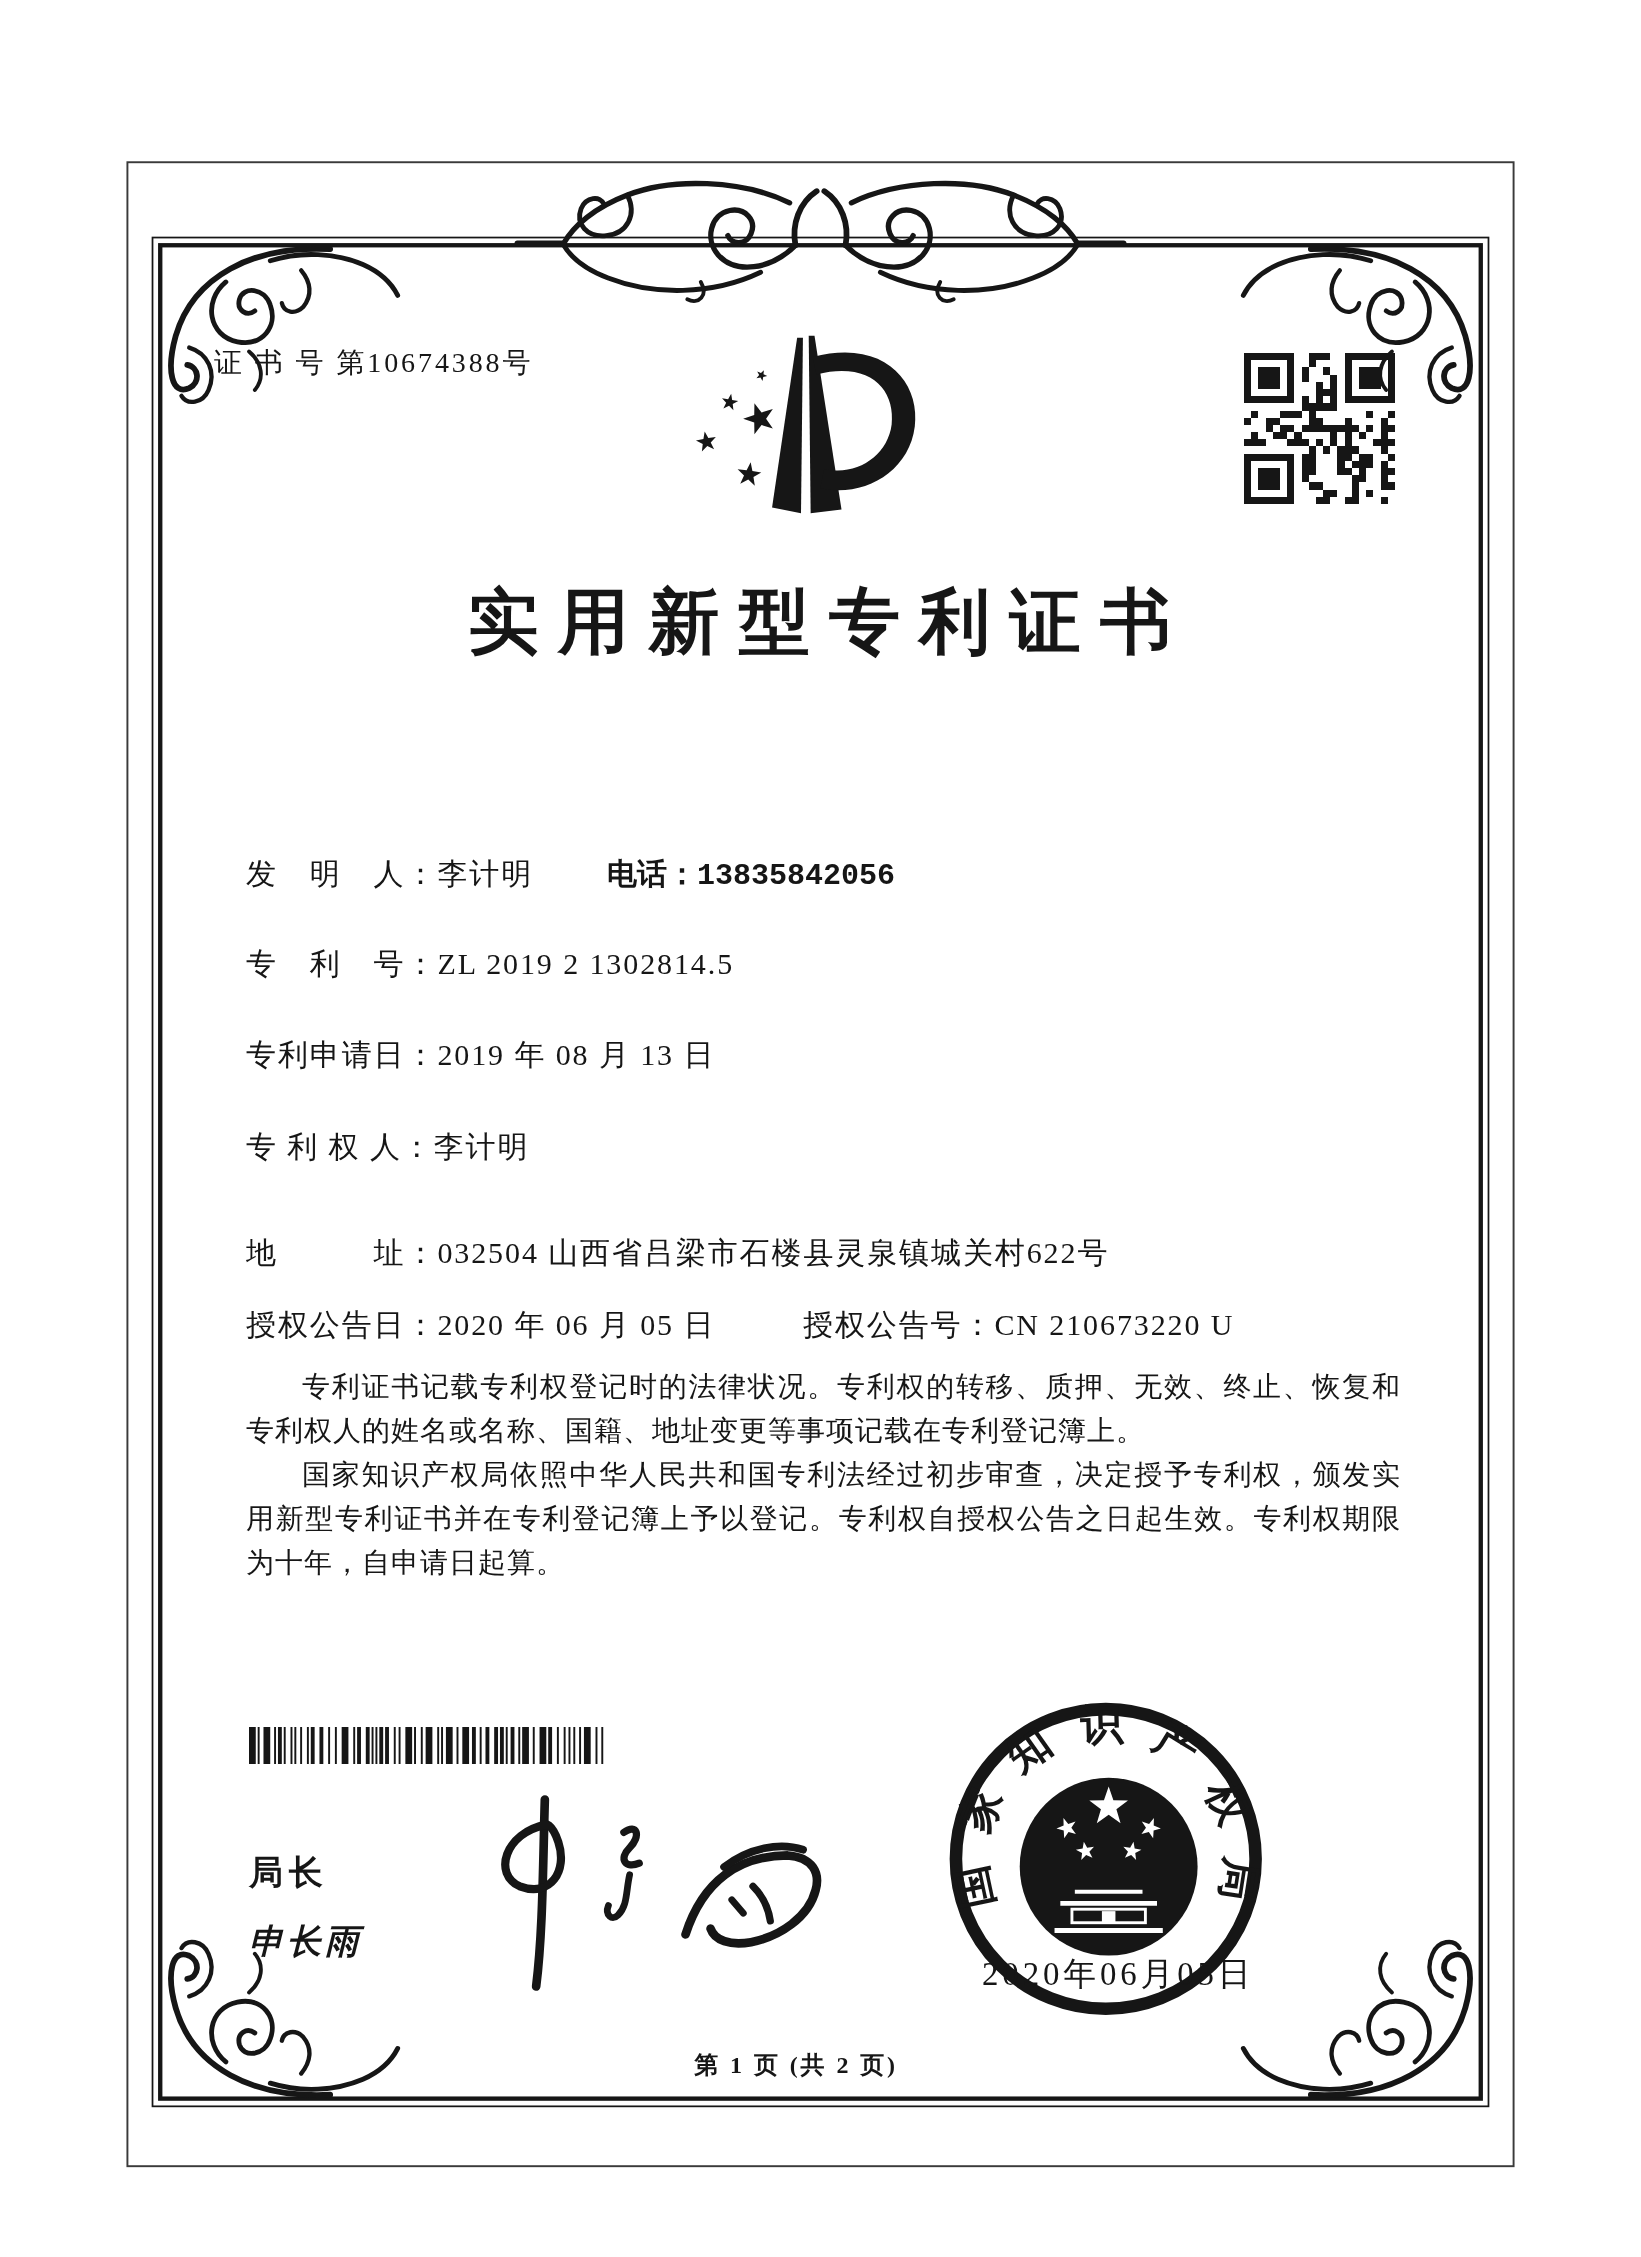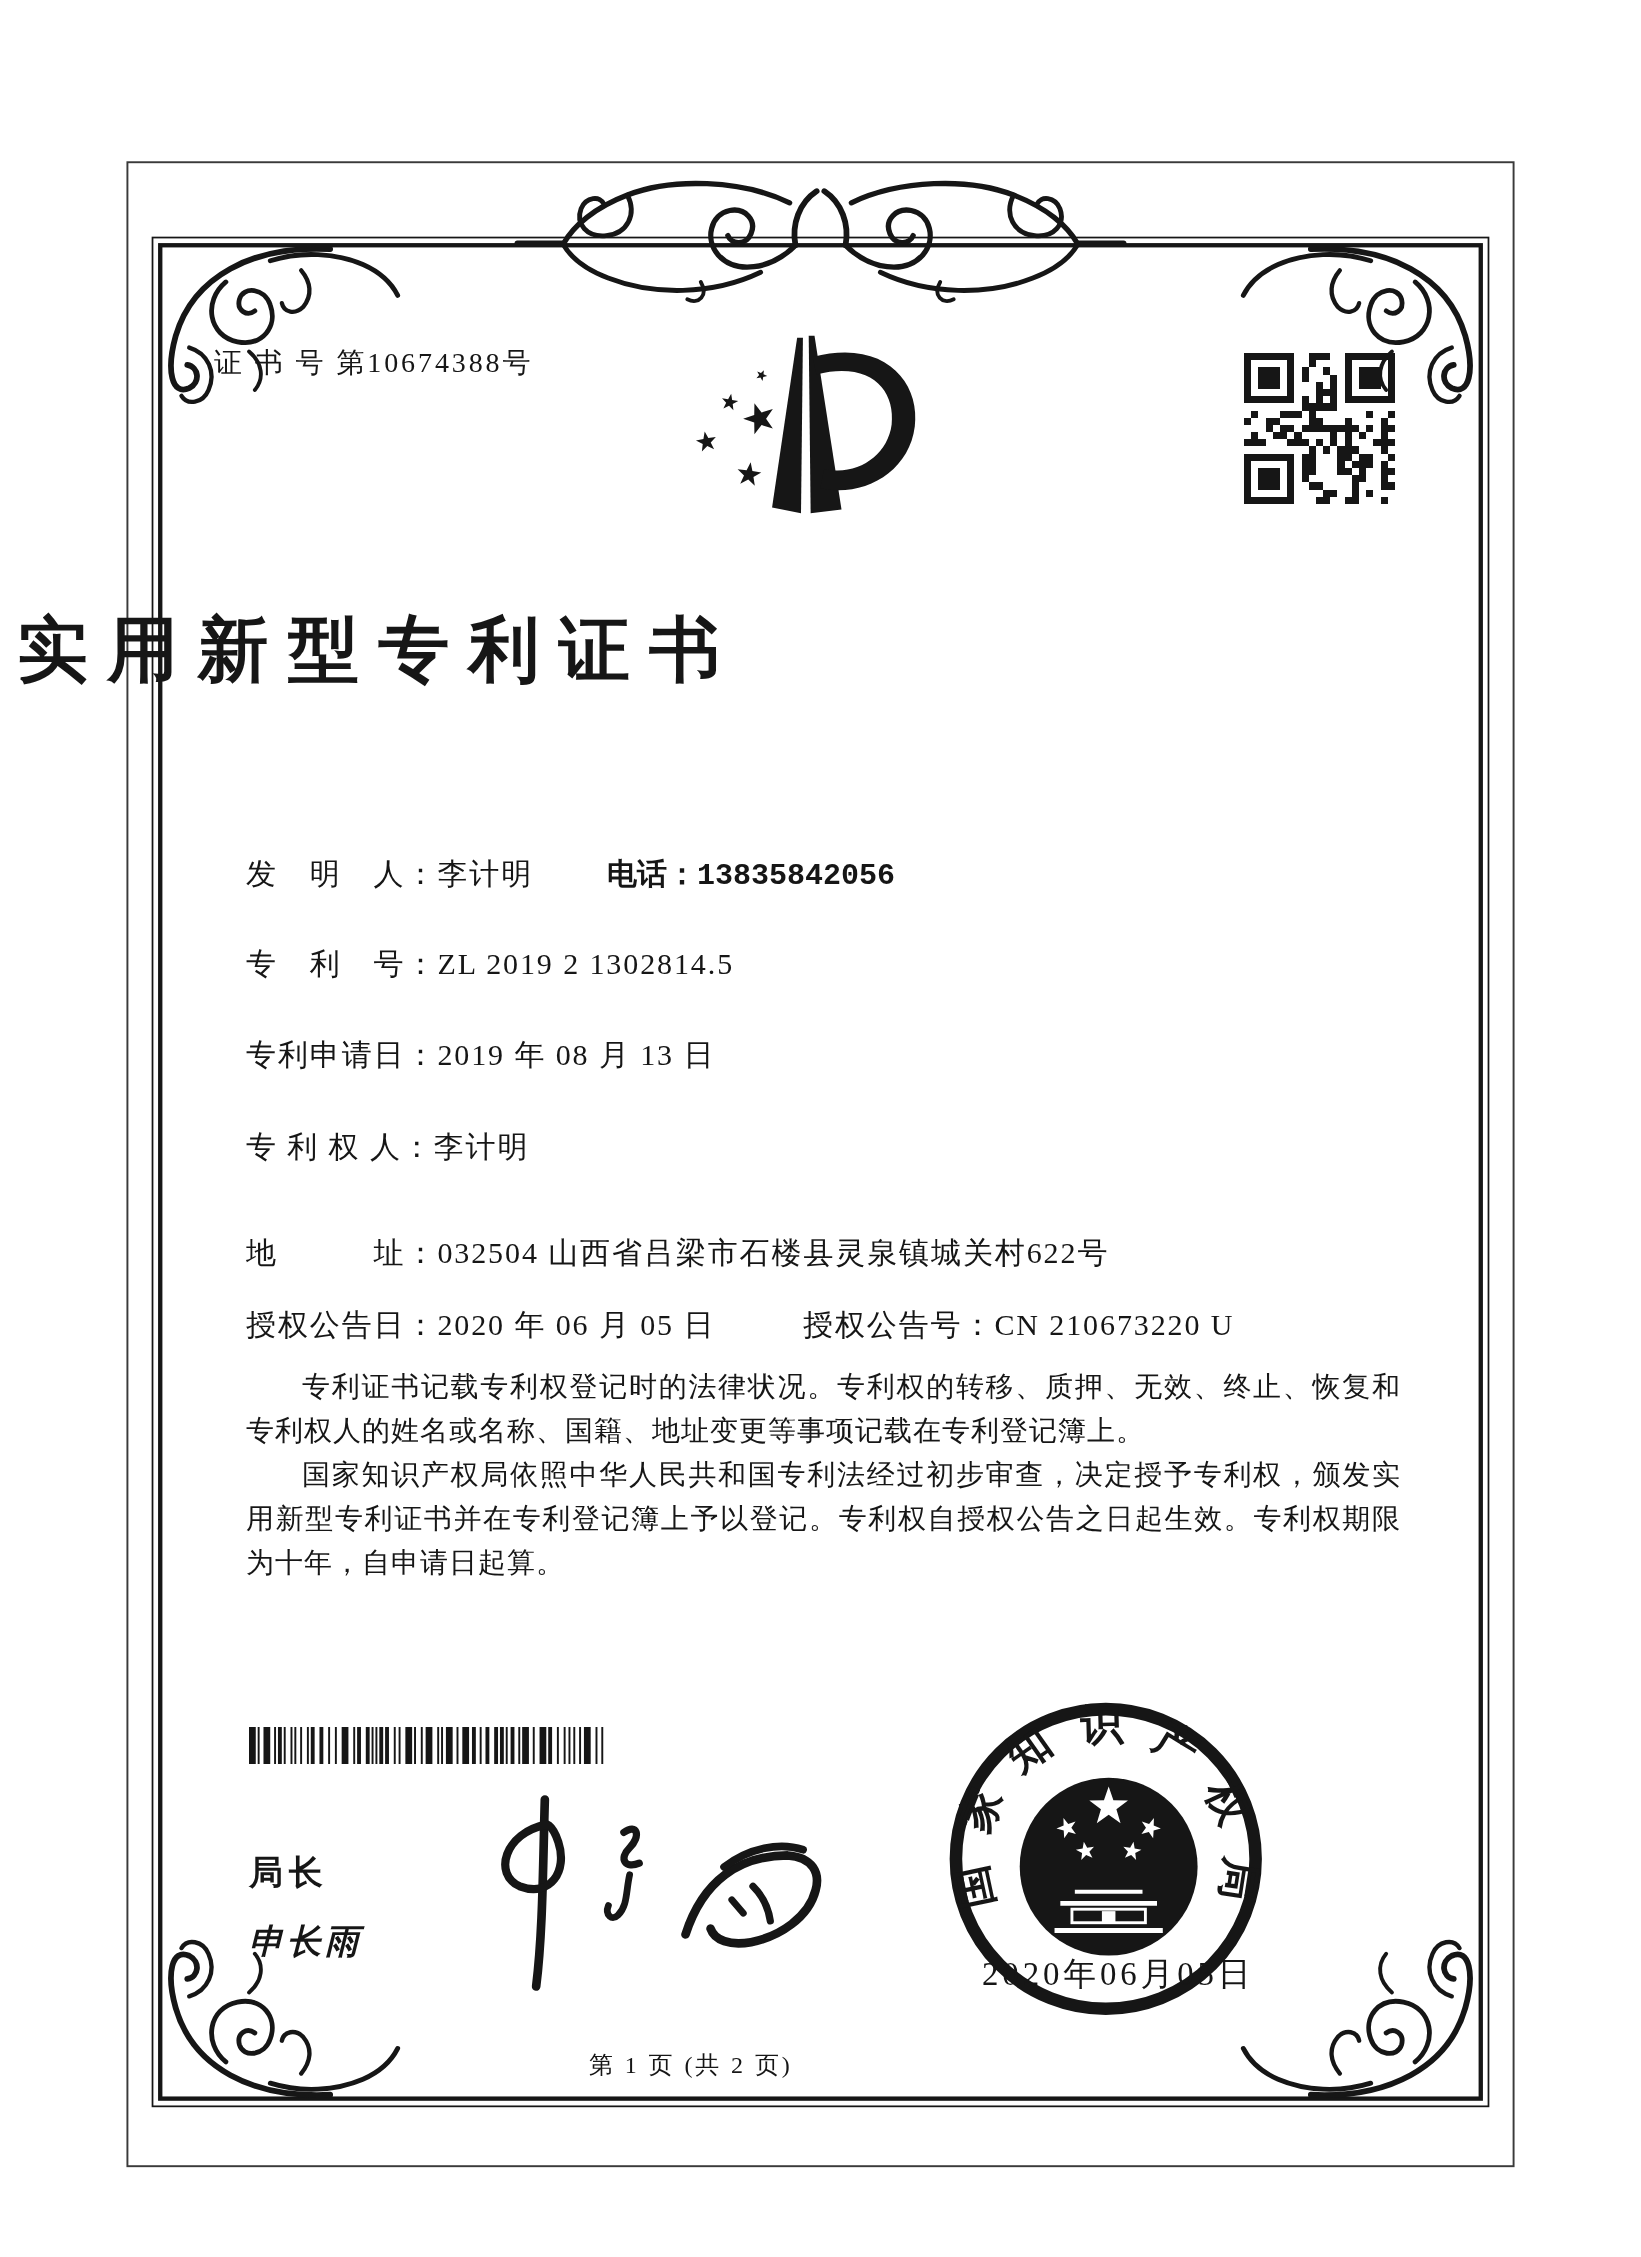--- a/index.html
+++ b/index.html
@@ -7,42 +7,42 @@
   .page{
     position:relative; width:1641px; height:2257px; margin:0 auto;
     background:var(--paper); color:var(--ink);
     font-family:"Liberation Serif","DejaVu Serif",serif;
     overflow:hidden;
   }
   .abs{ position:absolute; }
   .frame-svg{ position:absolute; left:0; top:0; }
   .cert-no{ left:214px; top:344px; font-size:28px; letter-spacing:2.9px; }
   .title{
-    left:17px; right:0; top:575px; text-align:left;
-    font-size:71px; font-weight:700; letter-spacing:19.3px; white-space:nowrap;margin-top:28px;
+    left:17px; right:0; top:575px; text-align:center;
+    font-size:71px; font-weight:700; letter-spacing:19.3px; white-space:nowrap;
   }
   .logo-box{ left:666px; top:328px; width:270px; height:222px; }
   .qr-box{ left:1244px; top:353px; width:151px; height:151px; }
   .fields{ left:246px; top:743px; width:1159px; height:618px; }
   .frow{ position:absolute; left:0; width:1159px; font-size:30px; white-space:nowrap; }
   .flabel{ letter-spacing:1.9px; }
   .fvalue{ letter-spacing:1.9px; }
   .inline-block-abs{ position:absolute; white-space:nowrap; }
   .bold{ font-weight:700;font-family:Liberation Mono, monospace; }
   .paras{
     left:246px; top:1365px; width:1155px;
     font-size:28px; line-height:44px; text-align:justify; letter-spacing:1px;
   }
   .paras p{ margin:0; text-indent:2em; }
   .barcode-box{ left:249px; top:1727px; width:361px; height:37px; }
   .director{ left:249px; top:1850px; font-size:34px; font-weight:600; letter-spacing:5.8px; }
   .director-name{ left:249px; top:1919px; font-size:34px; font-weight:600; letter-spacing:3.9px;font-style:italic; }
   .sig-box{ left:481px; top:1788px; width:357px; height:212px; }
   .seal-box{ left:925px; top:1683px; width:377px; height:377px; }
-  .footer{ left:589px; top:2049px; width:309px; text-align:left; font-size:24px; letter-spacing:2.9px; }
+  .footer{ left:589px; top:2049px; width:309px; text-align:right; font-size:24px; letter-spacing:2.9px;font-weight:bold; }
   svg text{ font-family:"Liberation Serif","DejaVu Serif",serif; }
 </style>
 </head>
 <body>
 
 <div class="page">
 
   <svg class="frame-svg" width="1641" height="2257" viewBox="0 0 1700 2338" aria-hidden="true">
     <defs>
       <g id="cornerOrn" fill="none" stroke="var(--ink)" stroke-linecap="round">

